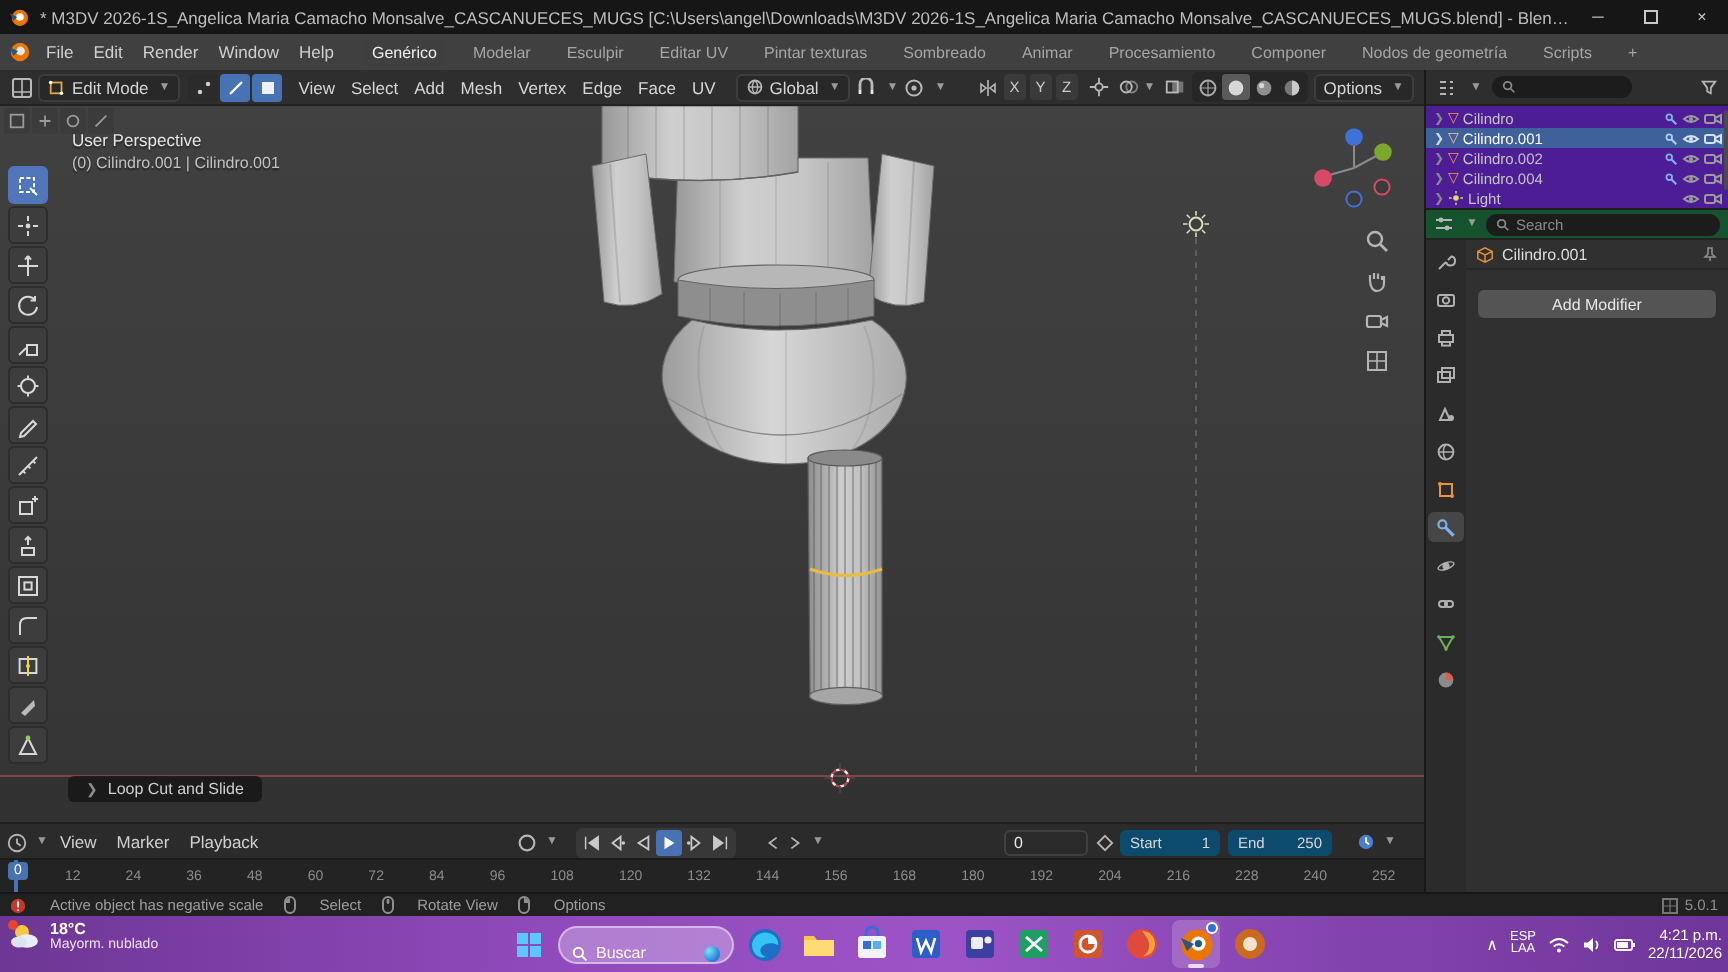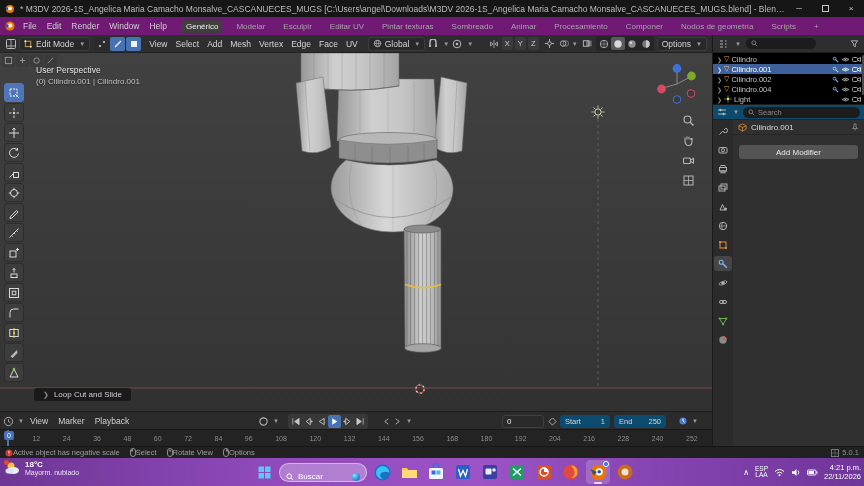--- a/index.html
+++ b/index.html
@@ -12,21 +12,21 @@
   
   .titlebar{height:17px;background:#161616;display:flex;align-items:center;
     color:#bdbdbd;font-size:8.5px;padding-left:4px;white-space:nowrap;}
   .titlebar .title{margin-left:5px;overflow:hidden;text-overflow:ellipsis;flex:1;}
   .wctl{display:flex;height:17px;}
   .wctl div{width:26px;display:flex;align-items:center;justify-content:center;
     color:#c8c8c8;font-size:8px;}
   .maxbox{width:7px;height:7px;border:1px solid #c8c8c8;}
 
   
-  .topbar{height:18px;background:#701a75;display:flex;align-items:center;
+  .topbar{height:18px;background:#404040;display:flex;align-items:center;
     font-size:8.5px;color:#cfcfcf;padding:0 4px;white-space:nowrap;}
   .menu-item{padding:0 5px;cursor:default;}
   .workspaces{display:flex;margin-left:10px;overflow:hidden;gap:10px;}
   .ws{padding:2px 4px;font-size:8px;color:#a5a5a5;border-radius:3px 3px 0 0;}
   .ws.active{background:#3f3f3f;color:#efefef;}
   .topbar-right{margin-left:auto;display:flex;align-items:center;gap:4px;font-size:8px;}
   .pill{background:#282828;border:1px solid #3d3d3d;border-radius:3px;
     display:inline-flex;align-items:center;gap:3px;padding:1px 4px;color:#d5d5d5;}
 
   
@@ -81,46 +81,46 @@
   .ruler{position:relative;height:17px;background:#232323;border-top:1px solid #1a1a1a;
     display:flex;justify-content:space-between;align-items:center;padding:0 14px 0 6px;}
   .ruler span{font-size:7px;color:#8c8c8c;}
   .playhead{position:absolute;left:7px;top:0;bottom:0;width:2px;background:#4772b3;}
   .ph-badge{position:absolute;left:4px;top:1px;background:#4772b3;color:#fff;font-size:7px;
     border-radius:2px;padding:0 3px;line-height:9px;}
 
   
   .outliner-header{height:18px;background:#2e2e2e;display:flex;align-items:center;
     gap:5px;padding:0 5px;border-bottom:1px solid #202020;}
-  .outliner{height:51px;background:#000000;padding-top:1px;position:relative;}
+  .outliner{height:51px;background:#4c1d95;padding-top:1px;position:relative;}
   .orow{height:10px;display:flex;align-items:center;font-size:7.5px;color:#c4c4c4;
     padding:0 3px 0 4px;gap:2px;}
   .orow.sel{background:#3f619b;color:#fff;}
   .orow .name{flex:1;overflow:hidden;white-space:nowrap;}
   .orow .chev{color:#8a8a8a;font-size:6px;}
   .oscroll{position:absolute;right:0;top:2px;width:2px;height:40px;background:#4a4a4a;border-radius:1px;}
-  .props-header{height:16px;background:#0c4a6e;display:flex;align-items:center;gap:4px;
+  .props-header{height:16px;background:#14532d;display:flex;align-items:center;gap:4px;
     padding:0 4px;border-bottom:1px solid #222;border-top:1px solid #1d1d1d;}
   .searchpill{flex:1;height:11px;background:#1c1c1c;border-radius:6px;display:flex;
     align-items:center;gap:3px;padding:0 5px;color:#8a8a8a;font-size:7.5px;}
   .props-body{flex:1;display:flex;}
   .ptabs{width:20px;background:#2b2b2b;display:flex;flex-direction:column;align-items:center;
     padding-top:3px;gap:4px;}
   .ptab{width:18px;height:15px;display:flex;align-items:center;justify-content:center;border-radius:3px;}
   .ptab.active{background:#464646;}
   .pcontent{flex:1;background:#303030;display:flex;flex-direction:column;}
   .breadcrumb{height:15px;display:flex;align-items:center;gap:4px;padding:0 5px;
     font-size:8px;color:#dcdcdc;border-bottom:1px solid #272727;}
   .addmod{margin:10px 6px 0;height:14px;background:#545454;border-radius:3px;
     display:flex;align-items:center;justify-content:center;font-size:8px;color:#e8e8e8;}
 
   
   .statusbar{height:12px;background:#212121;display:flex;align-items:center;
     font-size:7.5px;color:#9e9e9e;padding:0 5px;gap:10px;border-top:1px solid #161616;}
-  .statusbar .hint{display:flex;align-items:center;gap:0;}
+  .statusbar .hint{display:flex;align-items:center;gap:12px;}
   .statusbar .ver{margin-left:auto;display:flex;align-items:center;gap:3px;color:#8f8f8f;}
 
   
   .taskbar{position:relative;height:28px;
     background:linear-gradient(90deg,#6d3694 0%,#8f49ba 30%,#9c53c6 55%,#8142ad 80%,#6f3699 100%);}
   .weather{position:absolute;left:4px;top:2px;display:flex;align-items:center;gap:4px;color:#fff;}
   .weather .t1{font-size:8px;font-weight:bold;line-height:9px;}
   .weather .t2{font-size:7px;color:#efe2fa;line-height:8px;}
   .wbadge{position:absolute;left:0;top:0;width:5px;height:5px;border-radius:50%;background:#e8452f;}
   .centerbar{position:absolute;left:252px;top:2px;display:flex;align-items:center;gap:3px;}

